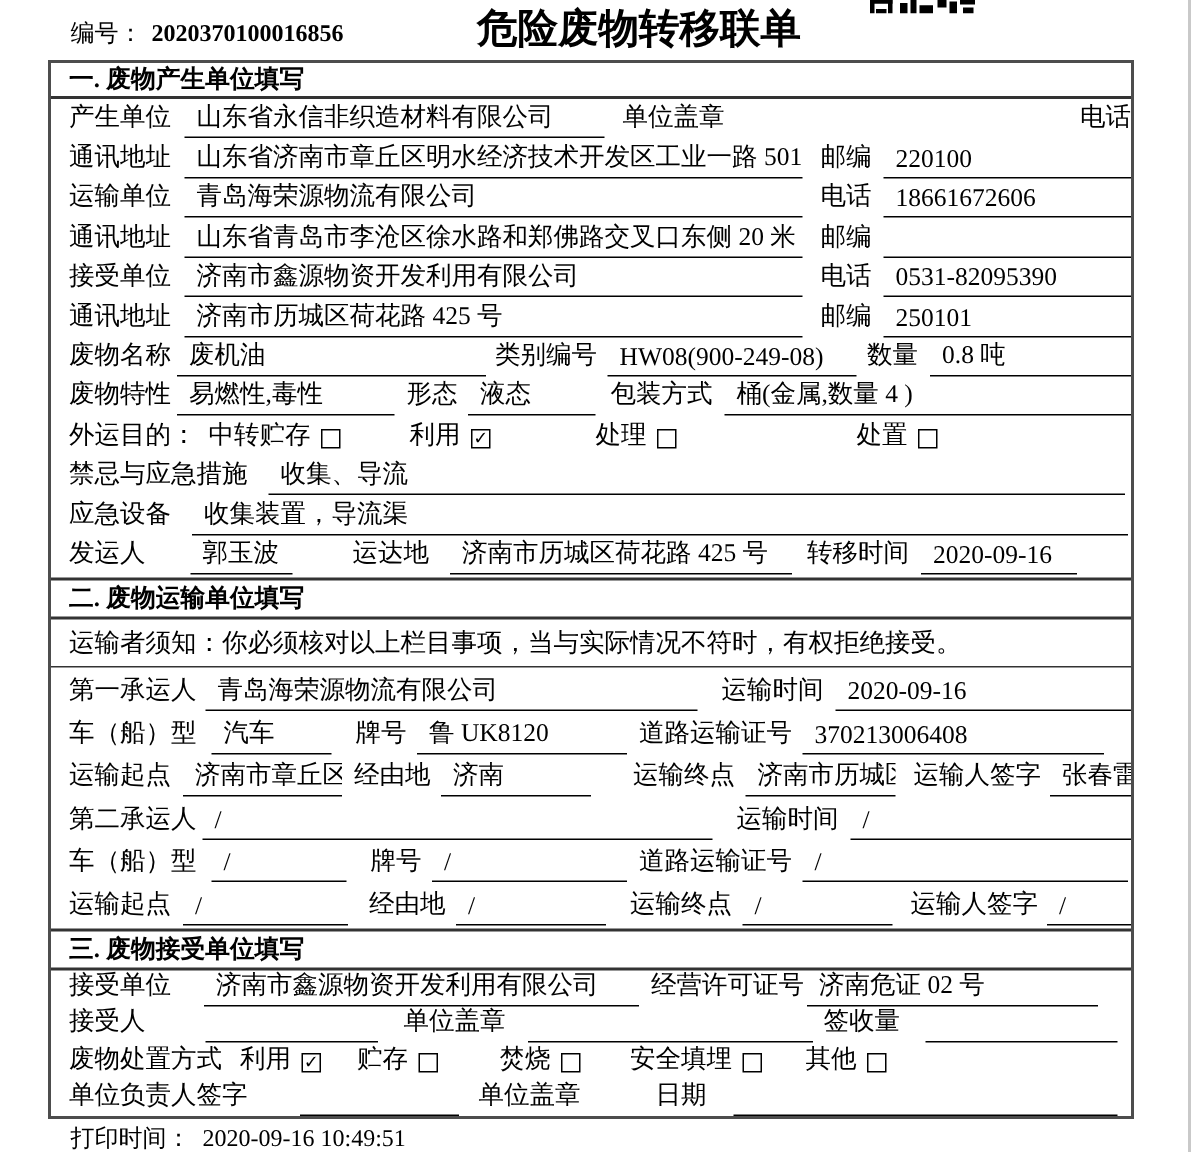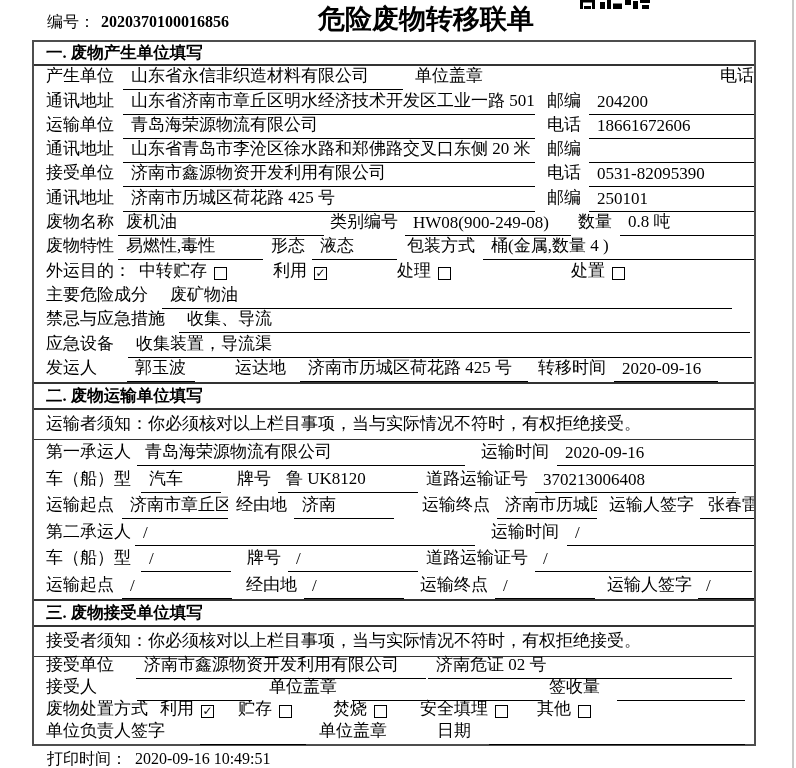--- a/index.html
+++ b/index.html
@@ -77,21 +77,21 @@
       <span class="v" style="width:280px;margin-left:9px">山东省永信非织造材料有限公司</span>
       <span class="l" style="margin-left:12px">单位盖章</span>
       <span class="sp"></span>
       <span class="l">电话</span>
     </div>
 
     <div class="r r1h">
       <span class="l">通讯地址</span>
       <span class="v vf" style="margin-left:9px;margin-right:12px">山东省济南市章丘区明水经济技术开发区工业一路 501 号</span>
       <span class="l">邮编</span>
-      <span class="v" style="width:165px;margin-left:8px">204200</span>
+      <span class="v" style="width:165px;margin-left:8px">220100</span>
     </div>
 
     <div class="r r1h">
       <span class="l">运输单位</span>
       <span class="v vf" style="margin-left:9px;margin-right:12px">青岛海荣源物流有限公司</span>
       <span class="l">电话</span>
       <span class="v" style="width:165px;margin-left:8px">18661672606</span>
     </div>
 
     <div class="r r1h">
@@ -138,24 +138,20 @@
       <span class="l" style="margin-left:8px">中转贮存</span>
       <span class="cb"></span>
       <span class="l" style="margin-left:46px">利用</span>
       <span class="cb">✓</span>
       <span class="l" style="margin-left:70px">处理</span>
       <span class="cb"></span>
       <span class="l" style="margin-left:120px">处置</span>
       <span class="cb"></span>
     </div>
 
-    <div class="r r1h">
-      <span class="l">主要危险成分</span>
-      <span class="v vf" style="margin-left:14px;margin-right:22px">废矿物油</span>
-    </div>
 
     <div class="r r1h">
       <span class="l">禁忌与应急措施</span>
       <span class="v vf" style="margin-left:14px;margin-right:4px">收集、导流</span>
     </div>
 
     <div class="r r1h">
       <span class="l">应急设备</span>
       <span class="v vf" style="margin-left:14px;margin-right:2px">收集装置，导流渠</span>
     </div>
@@ -221,25 +217,25 @@
       <span class="v" style="width:110px;margin-left:8px">/</span>
       <span class="l" style="margin-left:14px">经由地</span>
       <span class="v" style="width:100px;margin-left:7px">/</span>
       <span class="l" style="margin-left:16px">运输终点</span>
       <span class="v" style="width:100px;margin-left:7px">/</span>
       <span class="l" style="margin-left:12px">运输人签字</span>
       <span class="v vf" style="margin-left:6px">/</span>
     </div>
 
     <div class="sec-h mid">三. 废物接受单位填写</div>
-    <div class="notice">接受者须知：你必须核对以上栏目事项，当与实际情况不符时，有权拒绝接受。</div>
 
     <div class="r r3h">
       <span class="l">接受单位</span>
       <span class="v" style="width:290px;margin-left:22px">济南市鑫源物资开发利用有限公司</span>
+      <span class="l" style="margin-left:8px">经营许可证号</span>
       <span class="v vf" style="margin-left:2px;margin-right:22px">济南危证 02 号</span>
     </div>
 
     <div class="r r3h">
       <span class="l">接受人</span>
       <span class="v" style="width:115px;margin-left:40px"></span>
       <span class="l" style="margin-left:17px">单位盖章</span>
       <span class="v" style="width:190px;margin-left:15px"></span>
       <span class="l" style="margin-left:7px">签收量</span>
       <span class="v vf" style="margin-left:17px;margin-right:9px"></span>

